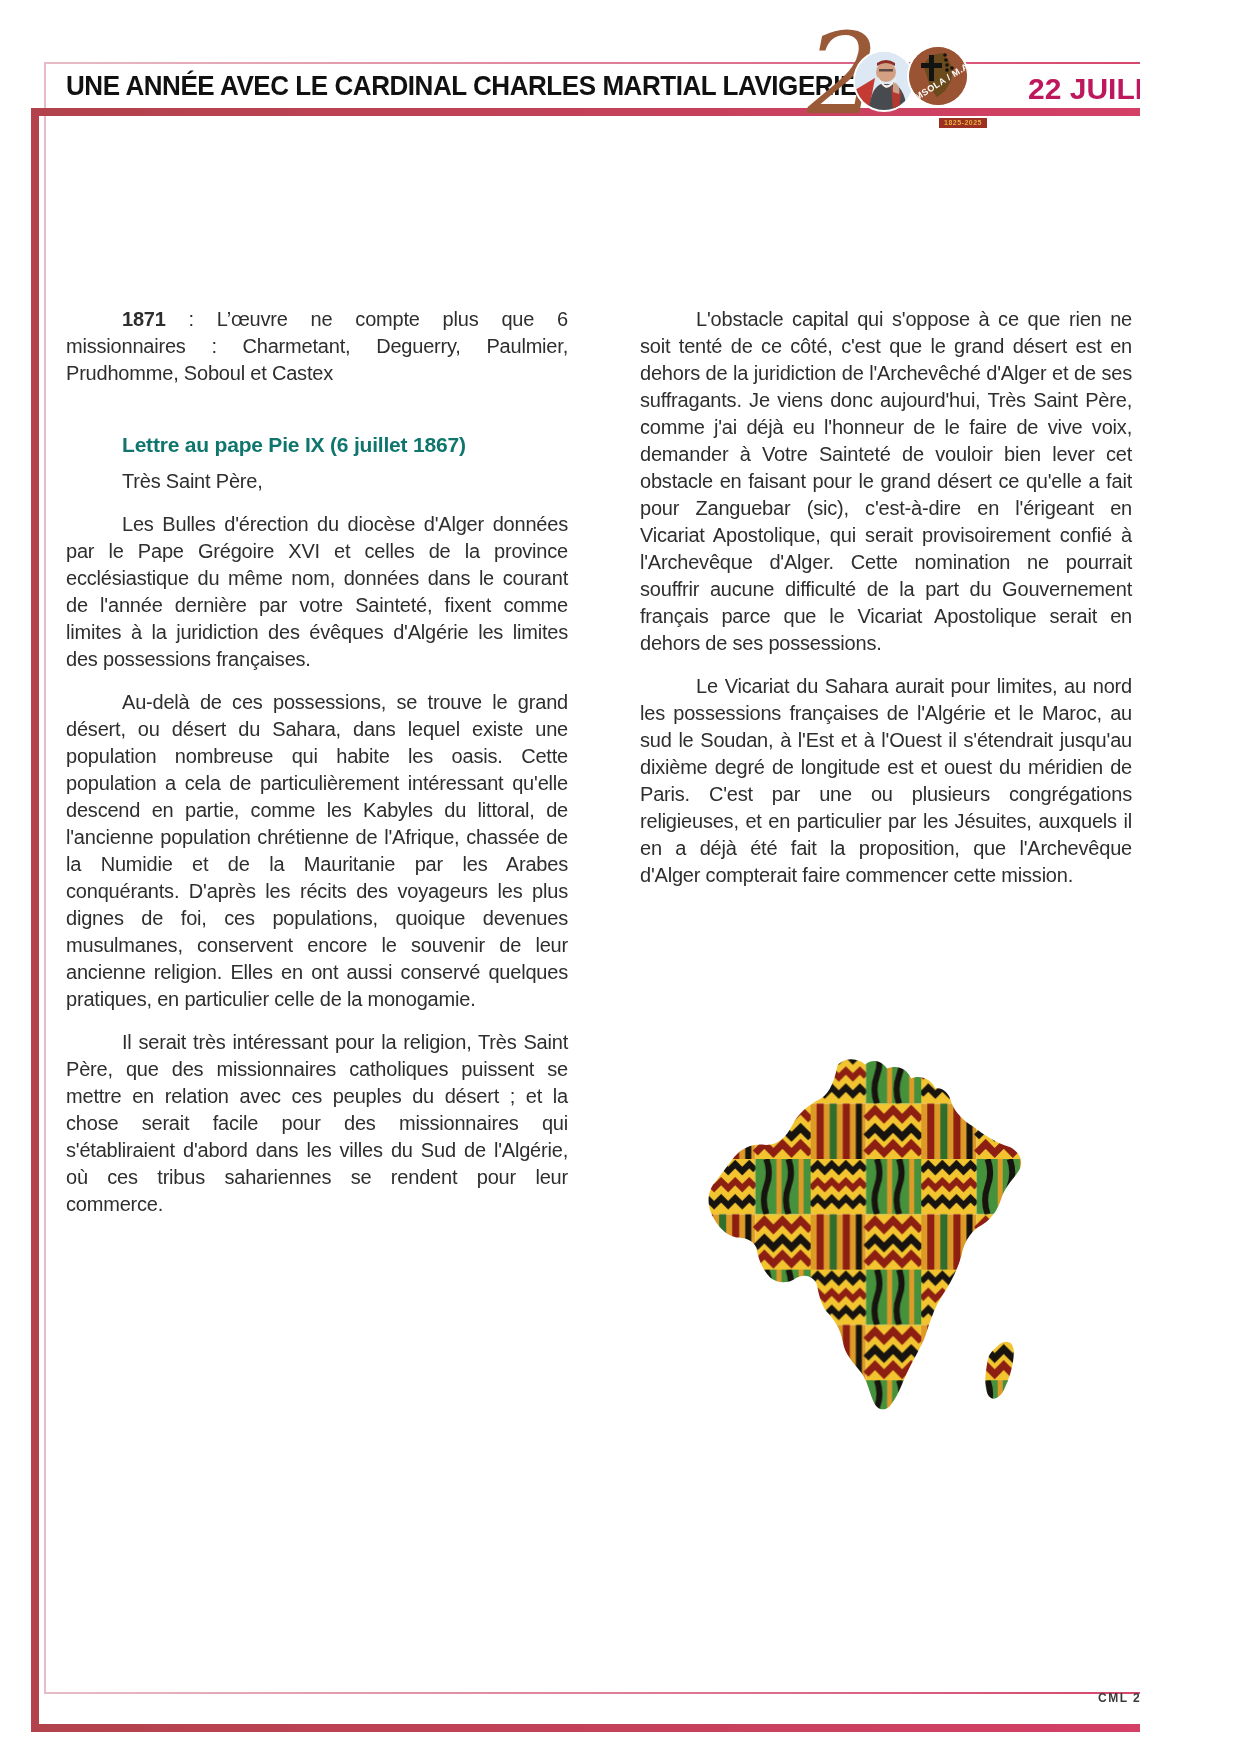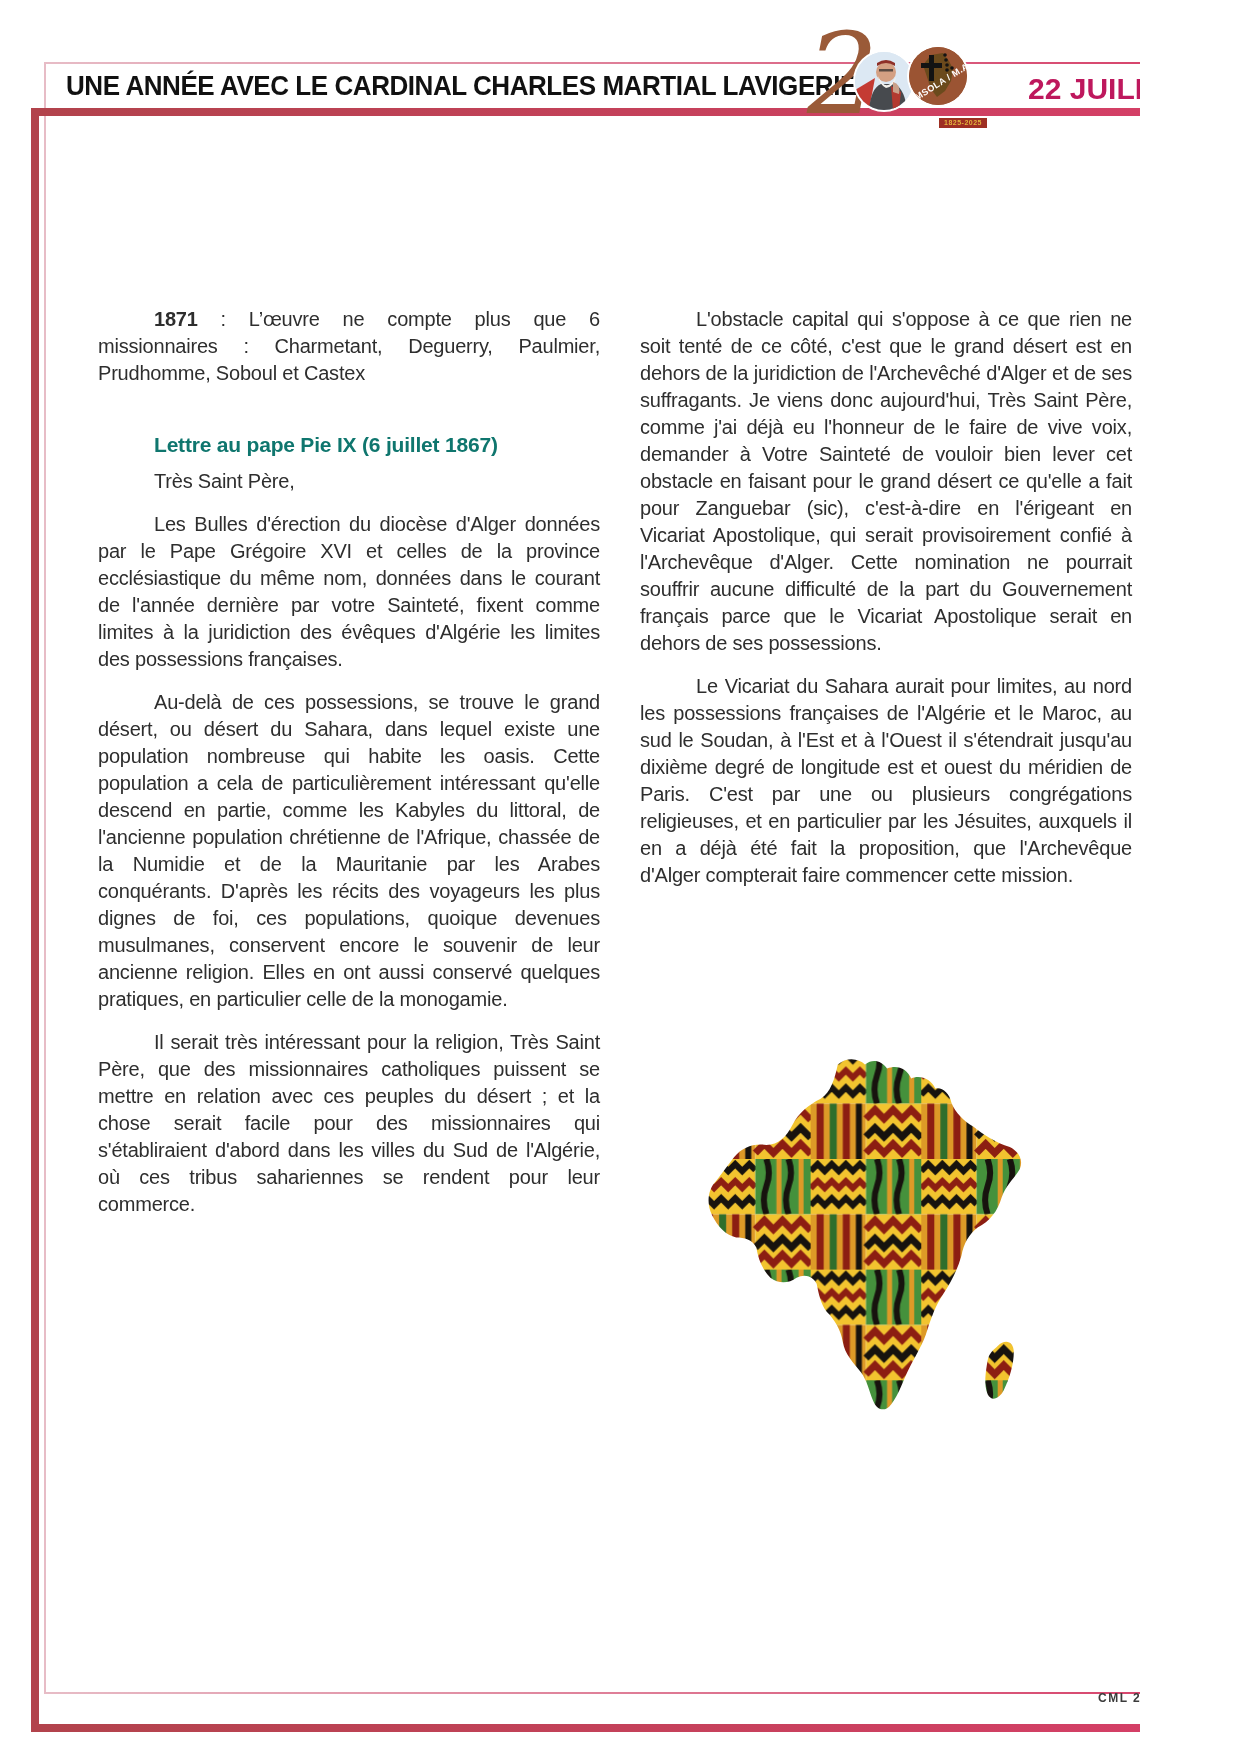--- a/index.html
+++ b/index.html
@@ -55,21 +55,21 @@
     font-size:9px;font-weight:bold;color:#ffffff;white-space:nowrap;
     transform:rotate(-32deg);letter-spacing:0.5px;
   }
   .anniv-banner{
     position:absolute;left:128px;top:80px;width:48px;height:10px;
     background:#9e2f23;color:#e3b33c;font-size:7px;line-height:10px;
     text-align:center;font-weight:bold;letter-spacing:0.5px;
   }
   
   .col{position:absolute;top:306px;z-index:3;font-size:20px;line-height:27px;letter-spacing:-0.2px;}
-  .col-left{left:66px;width:502px;margin-left:32px;}
+  .col-left{left:66px;width:502px;}
   .col-right{left:640px;width:492px;}
   .col p{margin:0 0 16px 0;text-align:justify;text-indent:56px;}
   .col .year{font-weight:bold;}
   .letter-heading{
     margin:44px 0 10px 0;padding-left:56px;
     font-size:21px;font-weight:bold;color:#0f766e;
   }
   .salutation{margin:0 0 16px 0;text-indent:56px;}
   
   .africa-map{position:absolute;left:700px;top:1048px;width:350px;height:398px;z-index:3;}

